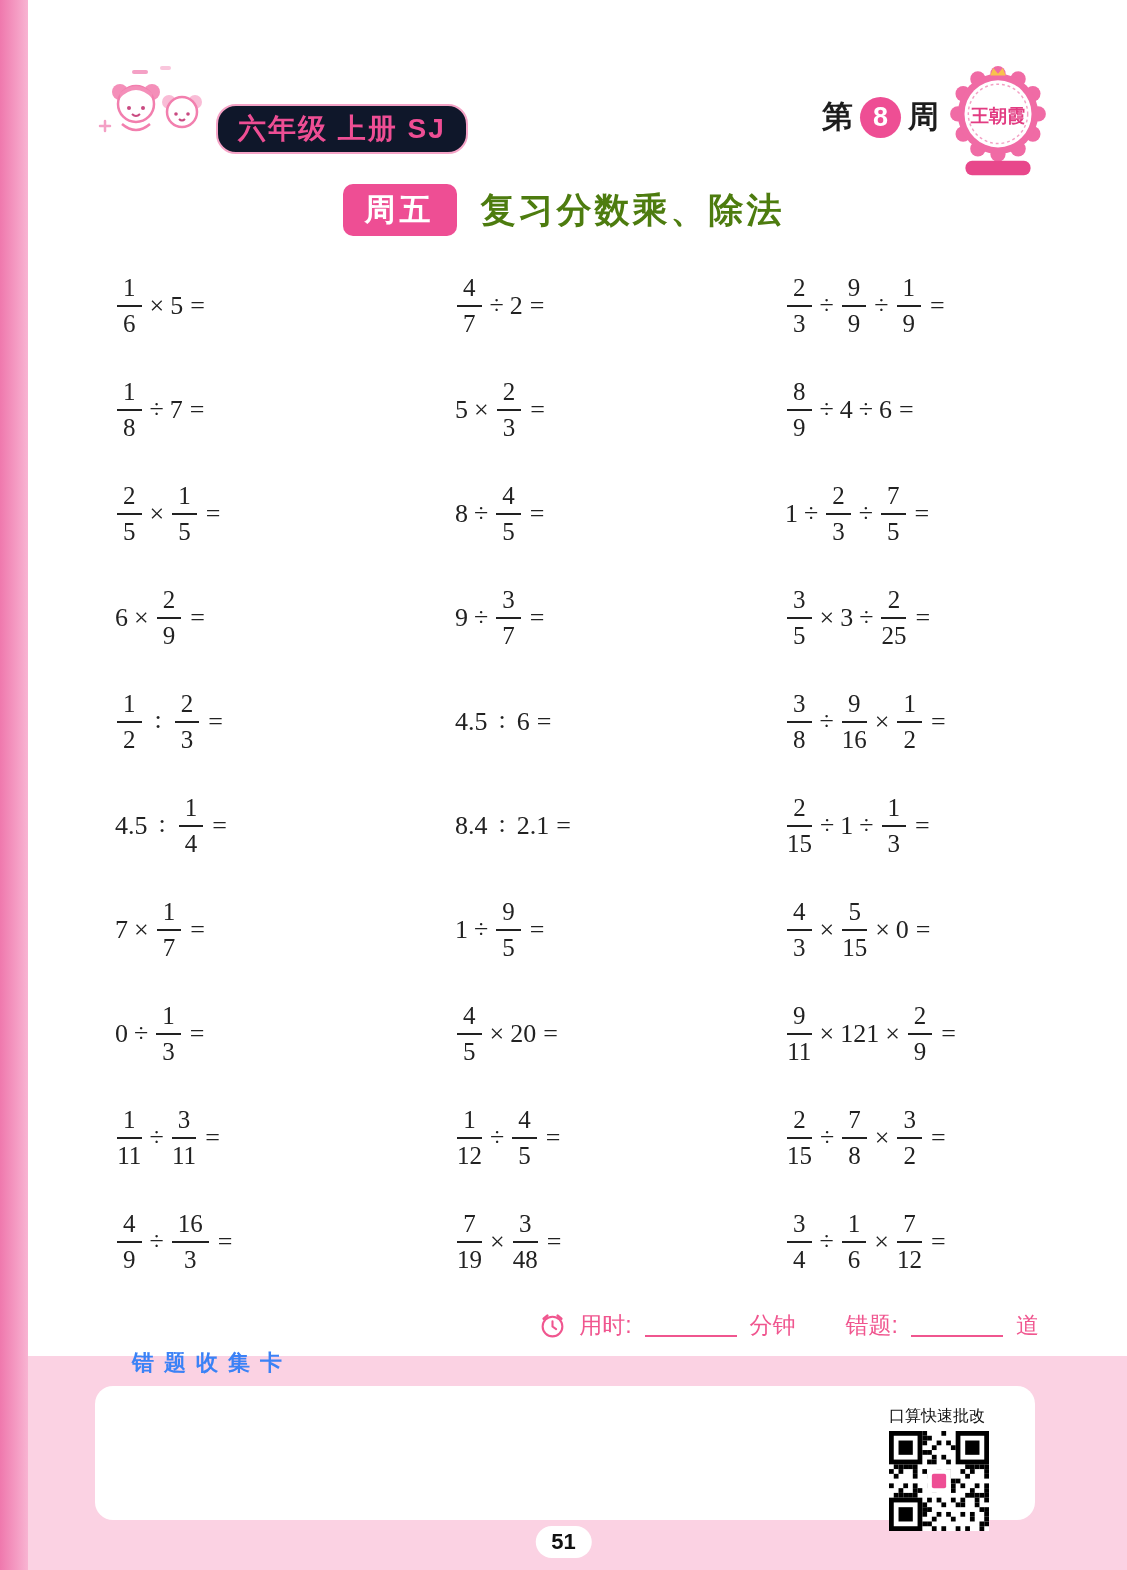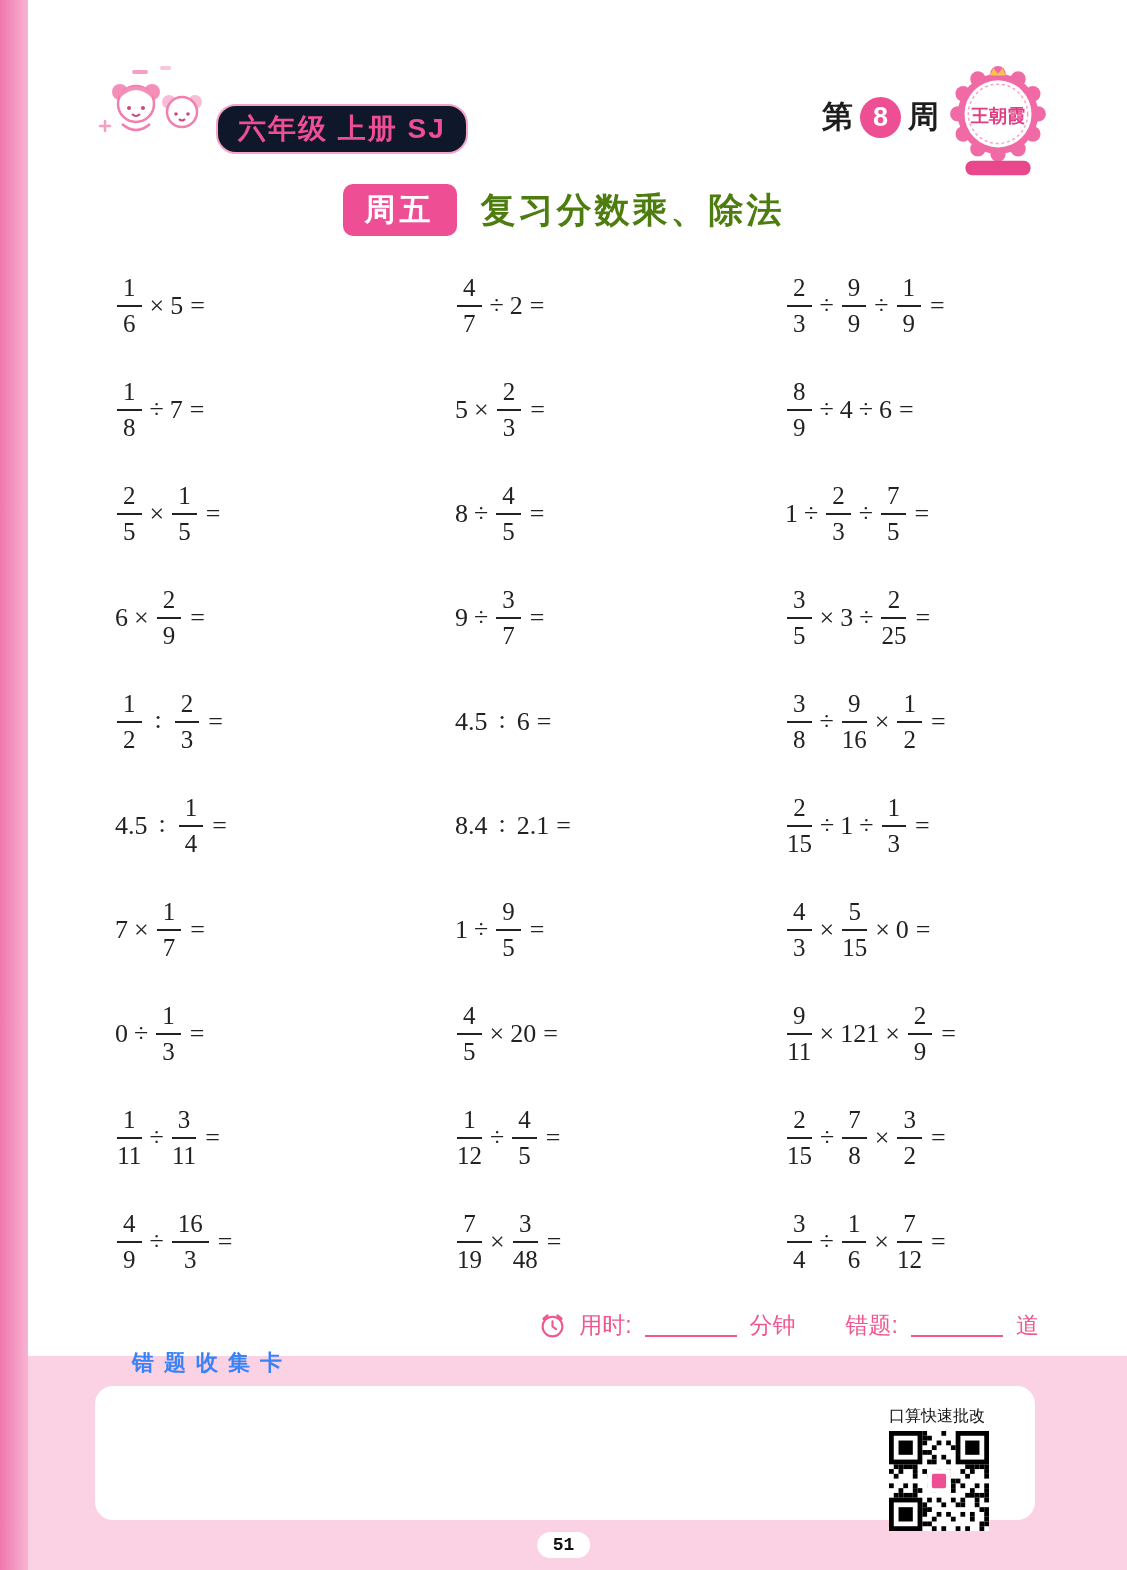--- a/index.html
+++ b/index.html
@@ -34,21 +34,21 @@
   
   .stats{position:absolute;top:1310px;right:88px;display:flex;align-items:center;gap:13px;color:#f0568f;font-size:23px;}
   .blank{display:inline-block;width:92px;height:20px;border-bottom:2px solid #f0568f;}
   .stats .spacer{width:24px;}
 
   
   .card-label{position:absolute;left:132px;top:1348px;color:#3b82f6;font-weight:bold;font-size:22px;letter-spacing:10px;}
   .white-box{position:absolute;left:95px;top:1386px;width:940px;height:134px;background:#fff;border-radius:18px;}
   .qc-area{position:absolute;right:14px;top:20px;width:132px;text-align:left;}
   .qc-label{font-size:16px;color:#111;}
-  .page-num{position:absolute;bottom:12px;left:50%;transform:translateX(-50%);background:#fff;border-radius:16px;padding:3px 16px;font-size:18px;color:#111;font-weight:bold;font-family:Liberation Mono, monospace;}
+  .page-num{position:absolute;bottom:12px;left:50%;transform:translateX(-50%);background:#fff;border-radius:16px;padding:3px 16px;font-size:22px;color:#111;font-weight:bold;}
 </style>
 </head>
 <body>
 
 <div class="page">
   <div class="left-strip"></div>
   <div class="bottom-band"></div>
 
   <svg class="mascot" width="112" height="86" viewBox="0 0 112 86">
     <rect x="34" y="6" width="16" height="4" rx="2" fill="#f4a0c5"></rect>

